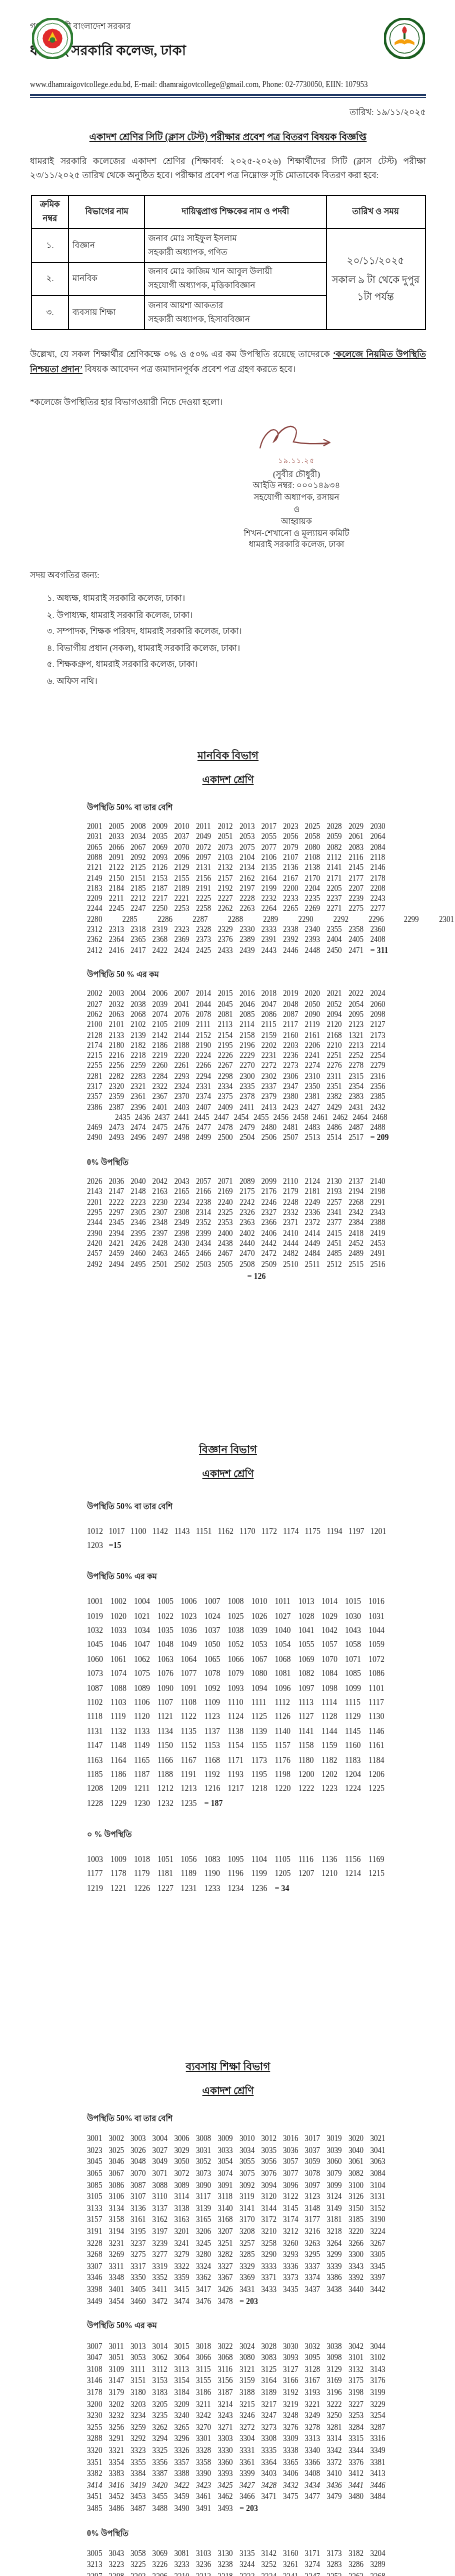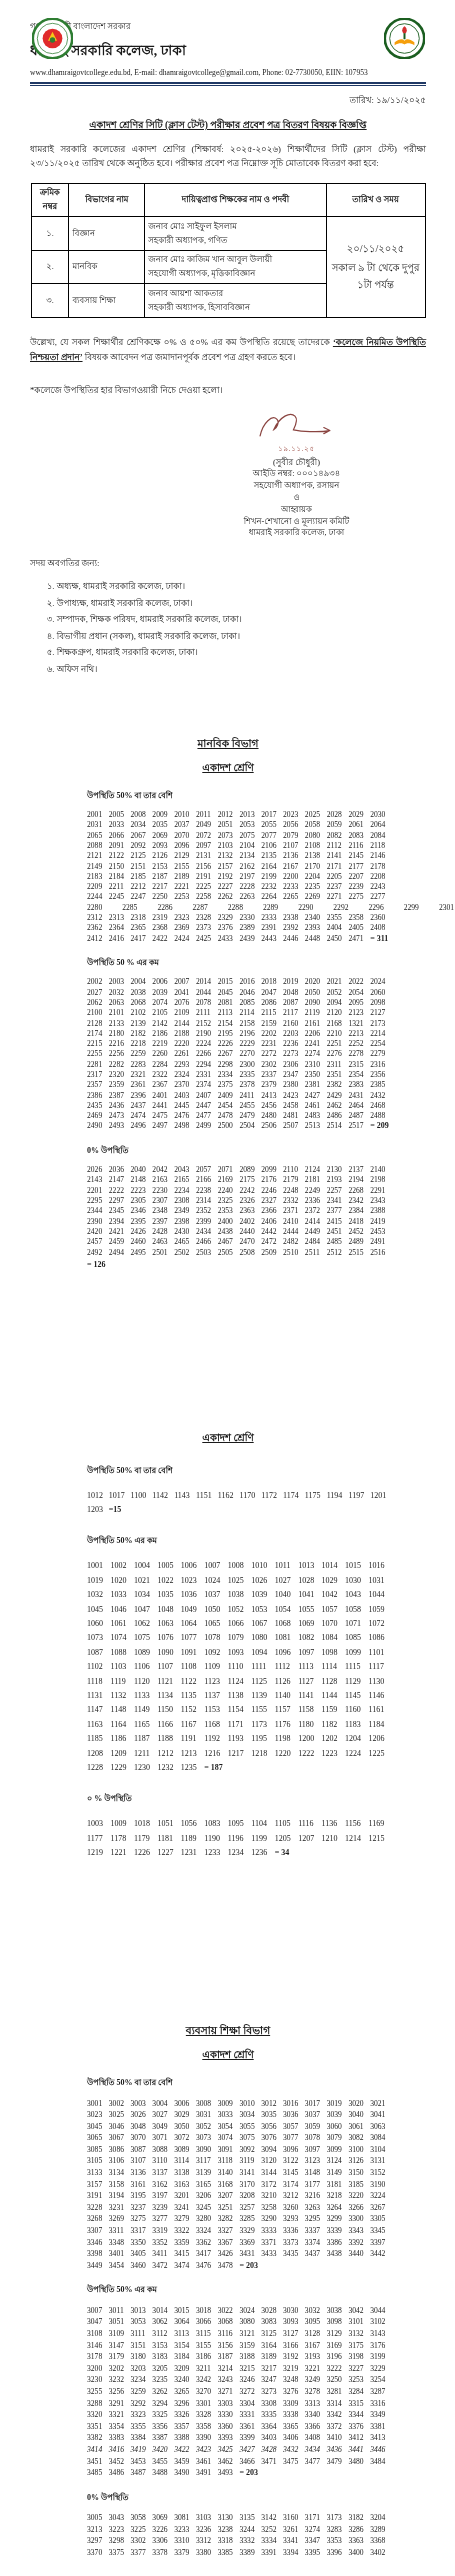--- a/index.html
+++ b/index.html
@@ -5,21 +5,21 @@
   * { margin:0; padding:0; box-sizing:border-box; }
   html,body { background:#ffffff; }
   body { font-family:"Liberation Serif","DejaVu Serif",serif; color:#1a1a1a; }
   .page { width:456px; height:2576px; margin:0 auto; background:#fff; overflow:hidden;
           padding:16.7px 30px 0 30px; position:relative; }
 
   
   .letterhead { position:relative; text-align:left; }
   .lh-line1 { font-size:8.4px; padding-top:3px; }
   .lh-college { font-size:13.7px; font-weight:bold; margin-top:5.3px; }
-  .lh-contact { font-size:7.6px; margin-top:5px; }
+  .lh-contact { font-size:7.6px; margin-top:17px; }
   .logo { position:absolute; top:1.5px; width:41px; height:41px; }
   .logo-left { left:1.5px; }
   .logo-right { right:1.5px; }
   .rule-thick { border-top:2.3px solid #1f3864; margin-top:4.6px; }
   .rule-thin { border-top:0.8px solid #1f3864; margin-top:1.5px; }
 
   .date-line { text-align:right; font-size:8.7px; margin-top:6.8px; }
 
   .doc-title { text-align:center; font-size:9.5px; font-weight:bold; text-decoration:underline; margin-top:10px; }
 
@@ -52,21 +52,21 @@
   .cc-items div { margin:0 0 4.6px 16.7px; line-height:12px; }
 
   
   .section { text-align:center; }
   .sec-title { font-size:10.6px; font-weight:bold; text-decoration:underline; }
   .sec-sub { font-size:10px; font-weight:bold; text-decoration:underline; margin-top:6.8px; }
   .block-label { text-align:left; font-size:8px; font-weight:bold; margin:12px 0 0 57px; }
   .rolls { margin:8.4px 0 0 57px; width:305px; }
   .roll-row { display:grid; text-align:left; font-size:7.6px; }
   .total { font-weight:bold; font-size:8px; white-space:nowrap; }
-  .total-line { text-align:left; font-weight:bold; font-size:8px; margin:2.3px 0 0 57px; }
+  .total-line { text-align:center; font-weight:bold; font-size:8px; margin:2.3px 0 0 57px; }
 
   .sec-0 { margin-top:61px; }
   .sec-0 .roll-row { line-height:10.3px; }
   .sec-1 { margin-top:161px; }
   .sec-1 .roll-row { line-height:14.4px; font-size:8px; }
   .sec-1 .block-label { margin-top:16.7px; }
   .sec-1 .rolls { margin-top:12px; }
   .sec-2 { margin-top:163px; }
   .sec-2 .roll-row { line-height:11.6px; }
 </style>
@@ -581,21 +581,21 @@
             <span>2407</span>
             <span>2409</span>
             <span>2411</span>
             <span>2413</span>
             <span>2423</span>
             <span>2427</span>
             <span>2429</span>
             <span>2431</span>
             <span>2432</span>
           </div>
-          <div class="roll-row" style="grid-template-columns: repeat(14, 1fr);">
+          <div class="roll-row" style="grid-template-columns: repeat(14, 1fr); margin-left: 28px;">
             <span>2435</span>
             <span>2436</span>
             <span>2437</span>
             <span>2441</span>
             <span>2445</span>
             <span>2447</span>
             <span>2454</span>
             <span>2455</span>
             <span>2456</span>
             <span>2458</span>
@@ -780,20 +780,21 @@
             <span>2510</span>
             <span>2511</span>
             <span>2512</span>
             <span>2515</span>
             <span>2516</span>
           </div>
         </div>
         <div class="total-line">= 126</div>
       </div>
       <div class="section sec-1">
+        <div class="sec-title">বিজ্ঞান বিভাগ</div>
         <div class="sec-sub">একাদশ শ্রেণি</div>
         <div class="block-label">উপস্থিতি 50% বা তার বেশি</div>
         <div class="rolls">
           <div class="roll-row" style="grid-template-columns: repeat(14, 1fr);">
             <span>1012</span>
             <span>1017</span>
             <span>1100</span>
             <span>1142</span>
             <span>1143</span>
             <span>1151</span>

